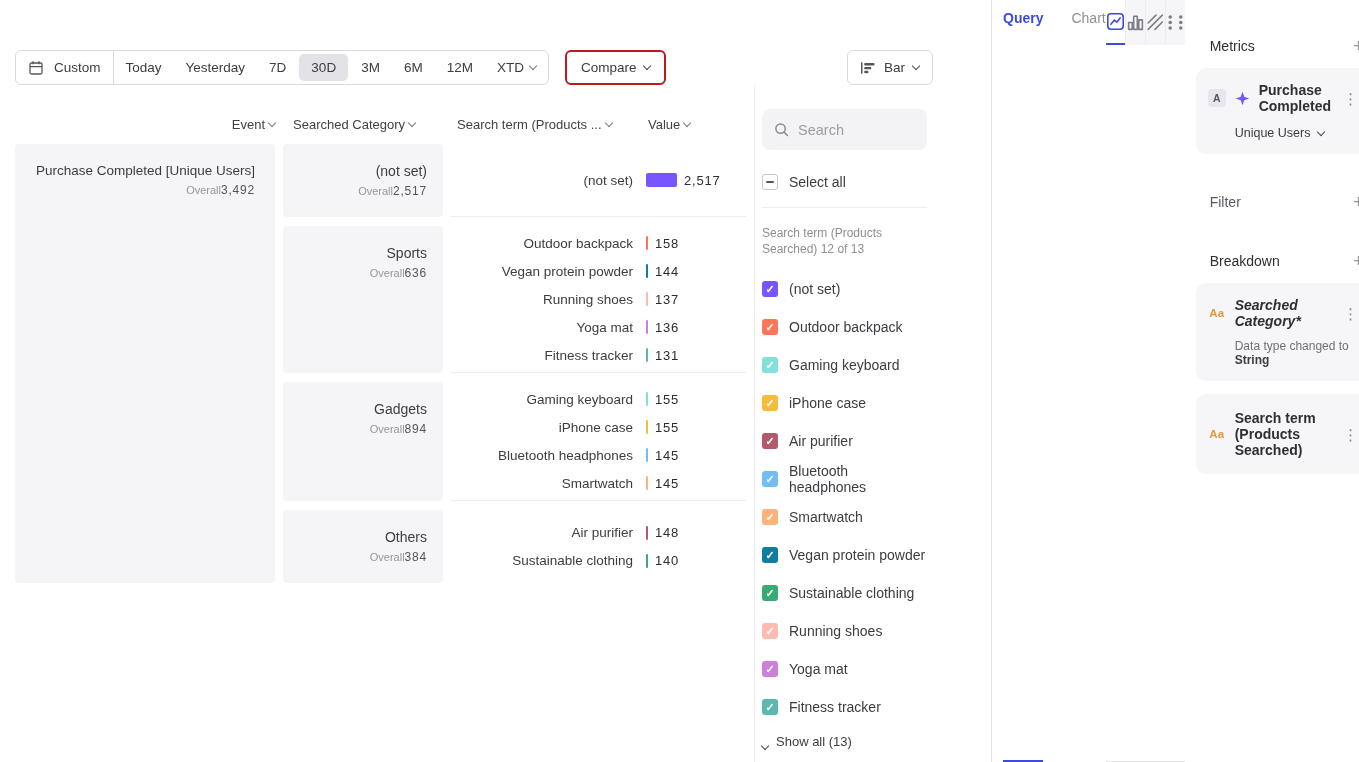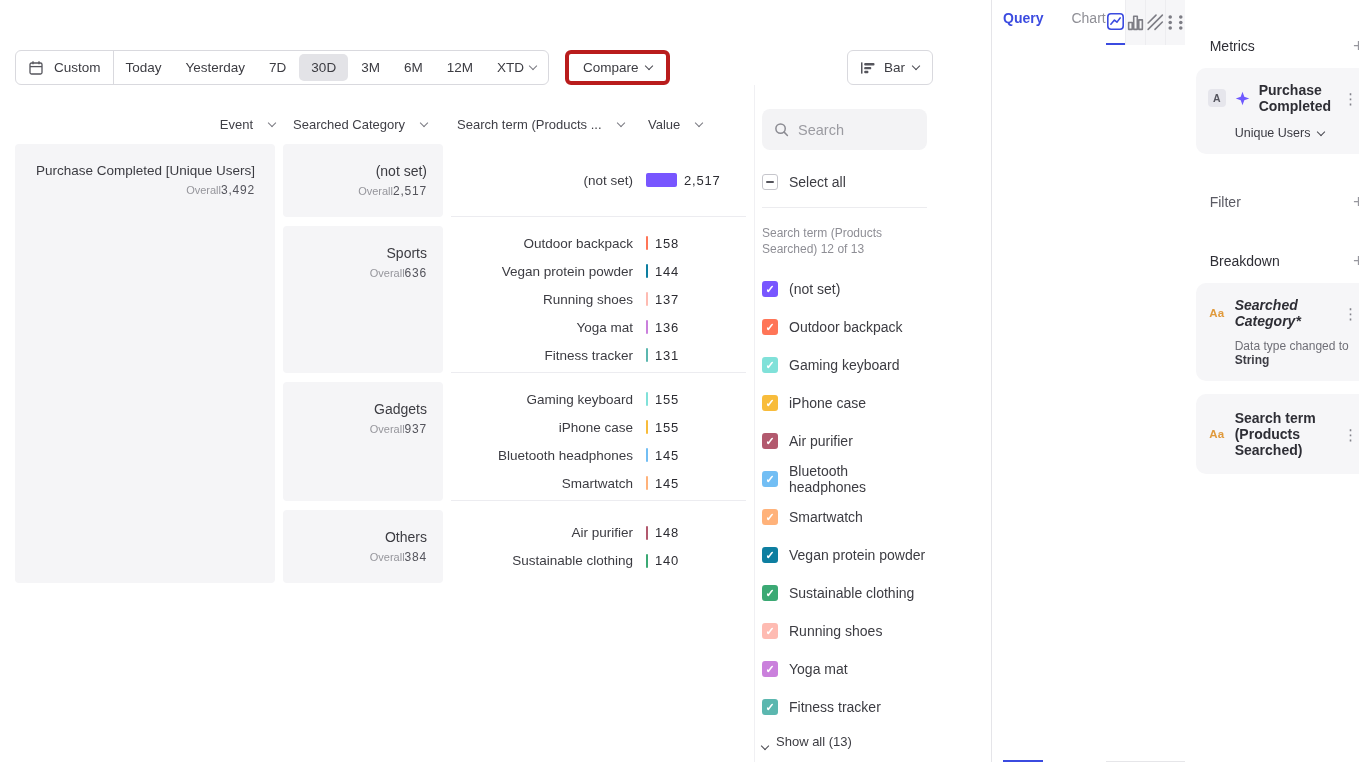--- a/index.html
+++ b/index.html
@@ -7,30 +7,30 @@
   body{font-family:"Liberation Sans",sans-serif;background:#fff;color:#2f2f33;overflow:hidden}
   .app{display:flex;width:100%;height:100%}
   .left{width:1013px;display:flex;flex-direction:column}
   
   .toolbar-row{display:flex;align-items:center;padding:50px 58px 0 15px}
   .range-group{display:flex;align-items:center;height:35px;border:1px solid #d9d9de;border-radius:6px;background:#fff}
   .cal-btn{display:flex;align-items:center;gap:10px;padding:0 12px;height:100%;border:none;background:none;font:inherit;font-size:13.5px;color:#3c3c42;cursor:pointer}
   .vdiv{width:1px;height:33px;background:#d9d9de}
   .range-btn{height:100%;padding:0 12px;border:none;background:none;font:inherit;font-size:13.5px;color:#3c3c42;display:flex;align-items:center;gap:6px;cursor:pointer}
   .range-btn.selected{background:#e3e3e7;border-radius:5px;height:27px;margin:0 1px}
-  .compare-btn{margin-left:16px;height:35px;border:4px solid #b91c1c;border-radius:6px;background:#fff;padding:0 14px;display:flex;align-items:center;gap:8px;font:inherit;font-size:13.5px;color:#3c3c42;cursor:pointer}
+  .compare-btn{margin-left:16px;height:35px;border:2px solid #b91c1c;border-radius:6px;background:#fff;padding:0 14px;display:flex;align-items:center;gap:8px;font:inherit;font-size:13.5px;color:#3c3c42;cursor:pointer}
   .spacer{flex:1}
   .bar-btn{height:35px;border:1px solid #d9d9de;border-radius:6px;background:#fff;padding:0 13px;display:flex;align-items:center;gap:8px;font:inherit;font-size:13.5px;color:#3c3c42;cursor:pointer}
   .chev{width:6px;height:6px;border-right:1.5px solid #7a7a82;border-bottom:1.5px solid #7a7a82;transform:rotate(45deg);display:inline-block;margin-top:-3px;flex:0 0 auto}
   .chev.dark{border-color:#4a4a52}
   
   .content-row{display:flex;flex:1;min-height:0}
   .report{width:755px;padding:32px 8px 0 15px;border-right:1px solid #f0f0f3}
   .col-headers{display:flex;align-items:center;font-size:13px;color:#3f3f46}
-  .h{display:flex;align-items:center;gap:16px;cursor:pointer}
+  .h{display:flex;align-items:center;gap:4px;cursor:pointer}
   .h-event{width:260px;justify-content:flex-end}
   .h-cat{width:160px;margin-left:8px;padding-left:10px}
   .h-term{flex:1;margin-left:8px;padding-left:6px}
   .h-value{width:100px;padding-left:2px}
   .grid{display:flex;margin-top:12px}
   .event-col{width:260px;margin-right:8px;display:flex}
   .event-card{flex:1;background:#f5f5f7;border-radius:4px;padding:19px 20px;text-align:right}
   .ev-title{font-size:13.5px;color:#3c3c42}
   .overall{margin-top:5px;display:flex;justify-content:flex-end;align-items:baseline;}
   .ov-label{font-size:11px;color:#96969c}
@@ -242,21 +242,21 @@
                     </span>
                 </div>
               </div>
             </div>
 
             <div class="group">
               <div class="cat-card">
                 <div class="cat-name">Gadgets</div>
                 <div class="overall">
                     <span class="ov-label">Overall</span>
-                    <span class="ov-val">937</span>
+                    <span class="ov-val">894</span>
                   </div>
               </div>
               <div class="rows">
                 <div class="row">
                   <span class="term">Gaming keyboard</span>
                   <span class="valblock">
                       <span class="bar" style="width: 2px; background: rgb(128, 225, 217);"></span>
                       <span class="val">155</span>
                     </span>
                 </div>

